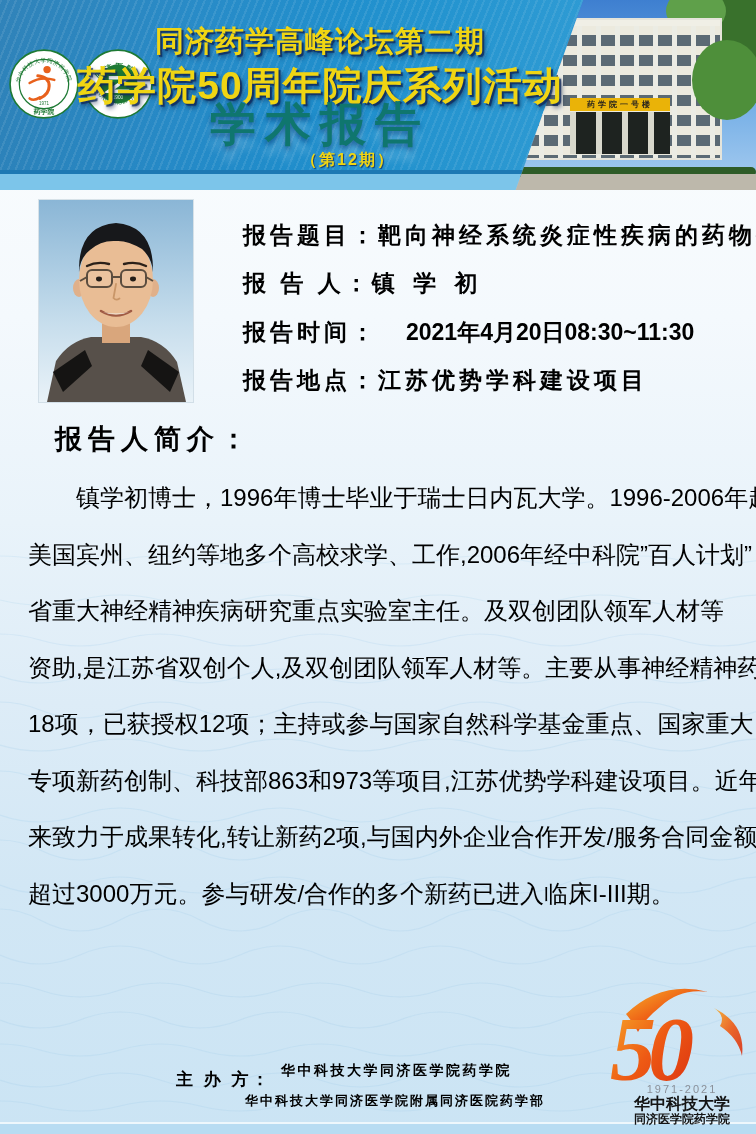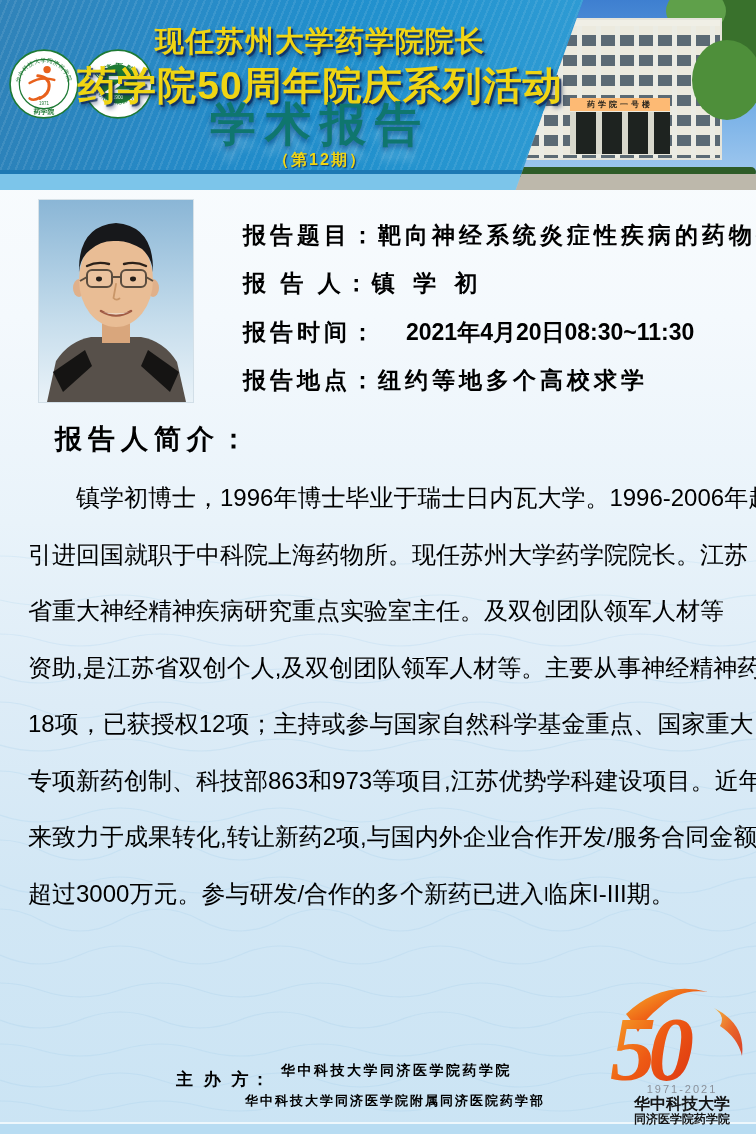--- a/index.html
+++ b/index.html
@@ -22,35 +22,35 @@
   .logos{position:absolute;left:8px;top:48px;z-index:5;display:flex;gap:2px;}
 
   .titles{position:absolute;left:0;top:0;width:640px;z-index:5;text-align:center;}
   .t-yellow{position:absolute;left:0;width:100%;color:#f0d513;font-weight:bold;letter-spacing:1px;
             text-shadow:2px 2px 1px rgba(15,40,90,.85),3px 4px 4px rgba(10,30,70,.5);}
   .t1{top:22px;font-size:29px;}
   .t2{top:59px;font-size:39px;}
   .t-main{position:absolute;left:0;top:94px;width:100%;color:#0f766e;font-size:46px;font-weight:bold;
           letter-spacing:9px;text-shadow:0 3px 5px rgba(10,50,110,.55),0 14px 8px rgba(255,255,255,.25);}
   .t-issue{position:absolute;left:0;top:150px;width:100%;color:#f0d513;font-size:16px;font-weight:bold;
-           letter-spacing:2px;text-shadow:1px 1px 1px rgba(15,40,90,.8);}
+           letter-spacing:2px;text-shadow:1px 1px 1px rgba(15,40,90,.8);padding-left:28px;}
 
   
   .photo-wrap{position:absolute;left:486px;top:0;width:270px;height:190px;z-index:4;
               clip-path:polygon(36% 0,100% 0,100% 100%,11% 100%);}
   .sky{position:absolute;inset:0;background:linear-gradient(180deg,#3e7fd0 0%,#6aa8e4 45%,#a8cdf0 100%);}
   .facade{position:absolute;left:34px;top:20px;width:200px;height:132px;
           border-top:6px solid #f0efe6;box-shadow:0 0 0 2px #e5e4da;
           background:
             repeating-linear-gradient(90deg,#ebece4 0 5px,rgba(235,236,228,0) 5px 19px),
             repeating-linear-gradient(180deg,#ecead e 0 9px,#5b6a74 9px 20px);
           background:
             repeating-linear-gradient(90deg,#ebece4 0 5px,rgba(235,236,228,0) 5px 19px),
             repeating-linear-gradient(180deg,#eceade 0 9px,#5b6a74 9px 20px);}
-  .sign-band{position:absolute;left:84px;top:98px;width:100px;height:13px;background:#fdba74;
+  .sign-band{position:absolute;left:84px;top:98px;width:100px;height:13px;background:#eab308;
              color:#2a261e;font-size:8px;line-height:13px;text-align:center;letter-spacing:3px;font-weight:bold;}
   .entrance{position:absolute;left:84px;top:112px;width:100px;height:42px;
             background:repeating-linear-gradient(90deg,#d8d8cc 0 6px,#1e2320 6px 26px);}
   .pavement{position:absolute;left:0;bottom:0;width:100%;height:16px;background:#bdb8ab;}
   .bushes{position:absolute;left:0;bottom:13px;width:100%;height:10px;background:#2e5c28;border-radius:5px;}
   .blob{position:absolute;border-radius:50%;}
   .blob.b1{right:-24px;top:-18px;width:110px;height:120px;background:#39712c;}
   .blob.b2{right:-6px;top:40px;width:70px;height:80px;background:#4e8f3a;}
   .blob.b3{right:30px;top:-12px;width:60px;height:46px;background:#5fa04a;}
 
@@ -158,21 +158,21 @@
       <text font-size="4.6" fill="#1e7a34" letter-spacing="0.6">
         <textPath href="#arcC" startOffset="5">TONGJI HOSPITAL</textPath>
       </text>
       <circle cx="35" cy="35" r="19" fill="#1e7a34"></circle>
       <path d="M26 29 L45 29 L26 42 L46 42" stroke="#ffffff" stroke-width="3.4" fill="none"></path>
       <text x="35" y="50" text-anchor="middle" font-size="4.6" fill="#ffffff">1900</text>
     </svg>
   </div>
 
   <div class="titles">
-    <div class="t-yellow t1">现任苏州大学药学院院长</div>
+    <div class="t-yellow t1">同济药学高峰论坛第二期</div>
     <div class="t-yellow t2">药学院50周年院庆系列活动</div>
     <div class="t-main">学术报告</div>
     <div class="t-issue">（第12期）</div>
   </div>
 
   <svg class="portrait" width="154" height="202" viewBox="0 0 154 202" xmlns="http://www.w3.org/2000/svg">
     <defs>
       <linearGradient id="pbg" x1="0" y1="0" x2="0" y2="1">
         <stop offset="0" stop-color="#8ab6d6"></stop>
           <stop offset=".6" stop-color="#c6ddec"></stop>
@@ -205,28 +205,28 @@
     <div class="info-row r1">
       <span class="lbl">报告题目：</span><span class="val">靶向神经系统炎症性疾病的药物研发</span>
     </div>
     <div class="info-row r2">
       <span class="lbl">报 告 人：</span><span class="val">镇 学 初</span>
     </div>
     <div class="info-row r3">
       <span class="lbl">报告时间：</span><span class="val">2021年4月20日08:30~11:30</span>
     </div>
     <div class="info-row r4">
-      <span class="lbl">报告地点：</span><span class="val">纽约等地多个高校求学</span>
+      <span class="lbl">报告地点：</span><span class="val">江苏优势学科建设项目</span>
     </div>
   </div>
 
   <div class="bio-heading">报告人简介：</div>
   <div class="bio">
     <div class="bio-line">镇学初博士，1996年博士毕业于瑞士日内瓦大学。1996-2006年赴</div>
-    <div class="bio-line">引进回国就职于中科院上海药物所。现任苏州大学药学院院长。江苏</div>
+    <div class="bio-line">美国宾州、纽约等地多个高校求学、工作,2006年经中科院”百人计划”</div>
     <div class="bio-line">省重大神经精神疾病研究重点实验室主任。及双创团队领军人材等</div>
     <div class="bio-line">资助,是江苏省双创个人,及双创团队领军人材等。主要从事神经精神药</div>
     <div class="bio-line">18项，已获授权12项；主持或参与国家自然科学基金重点、国家重大</div>
     <div class="bio-line">专项新药创制、科技部863和973等项目,江苏优势学科建设项目。近年</div>
     <div class="bio-line">来致力于成果转化,转让新药2项,与国内外企业合作开发/服务合同金额</div>
     <div class="bio-line">超过3000万元。参与研发/合作的多个新药已进入临床I-III期。</div>
   </div>
 
   <div class="org-label">主 办 方：</div>
   <div class="org1">华中科技大学同济医学院药学院</div>

